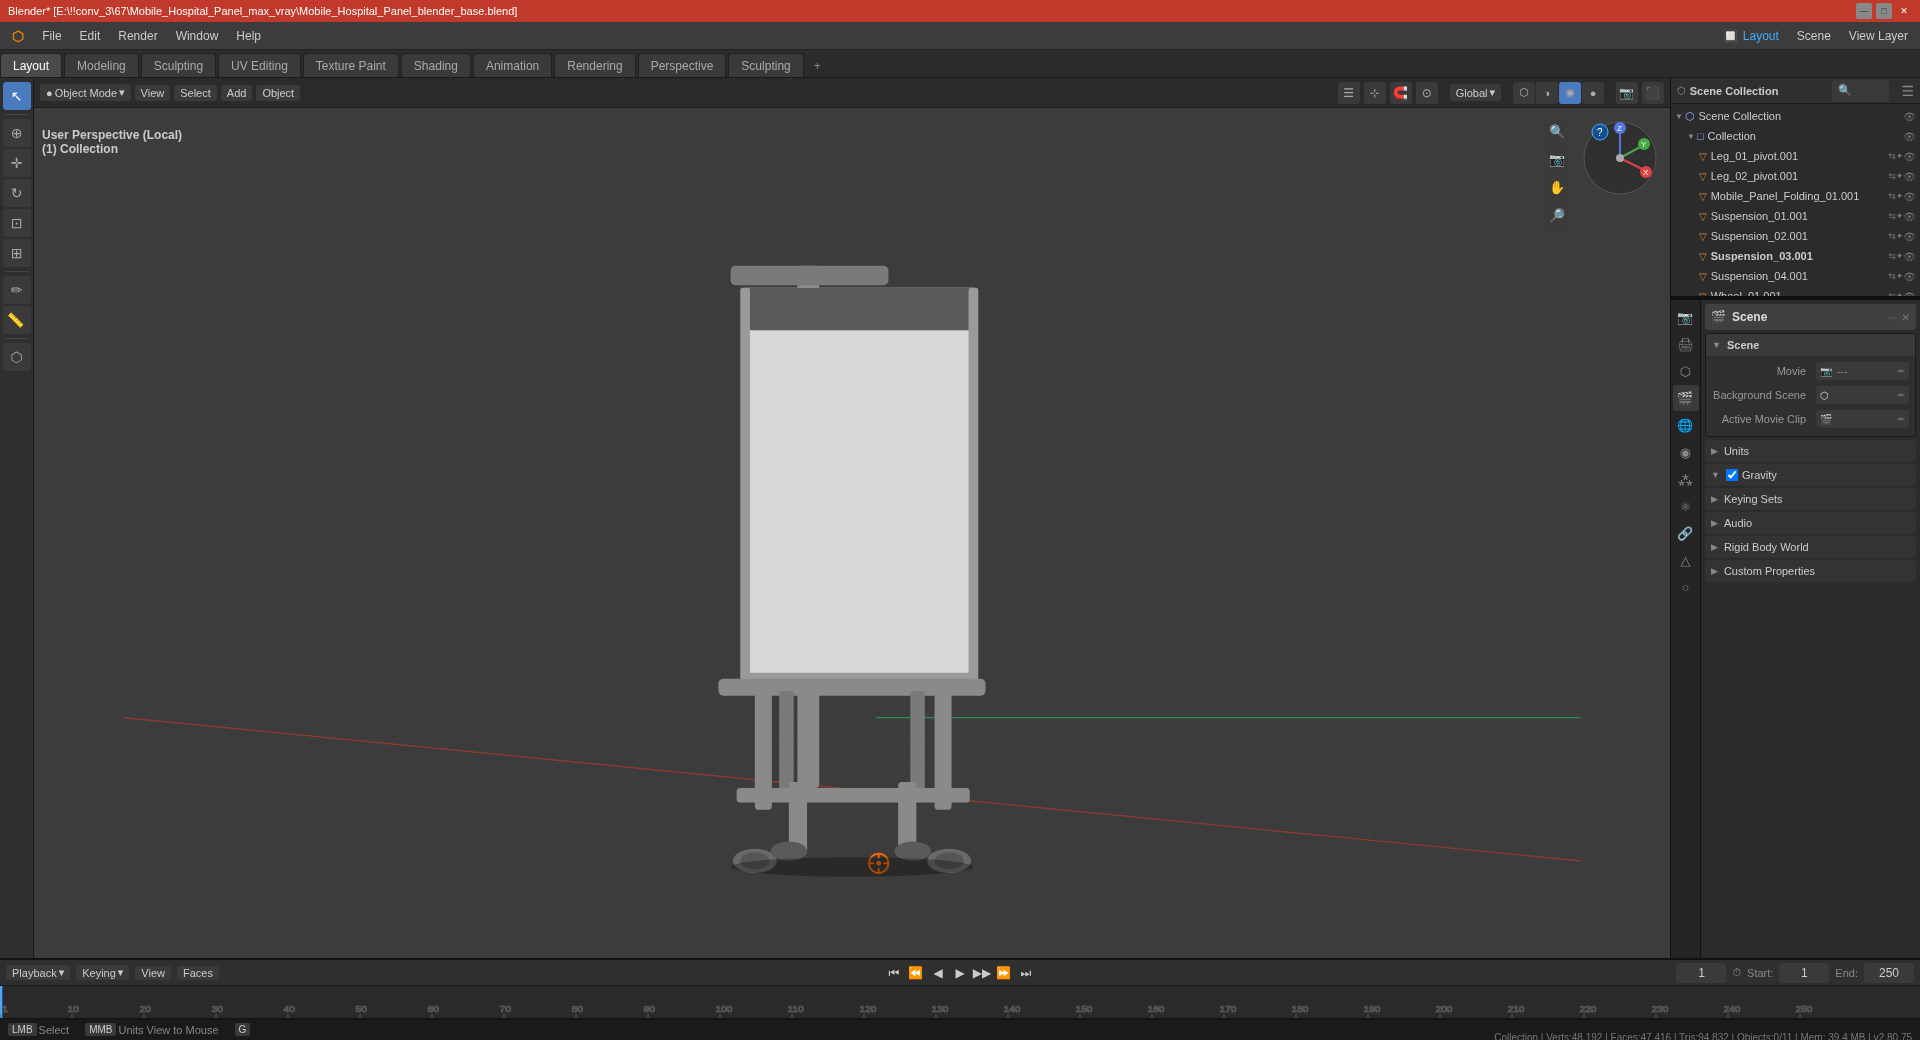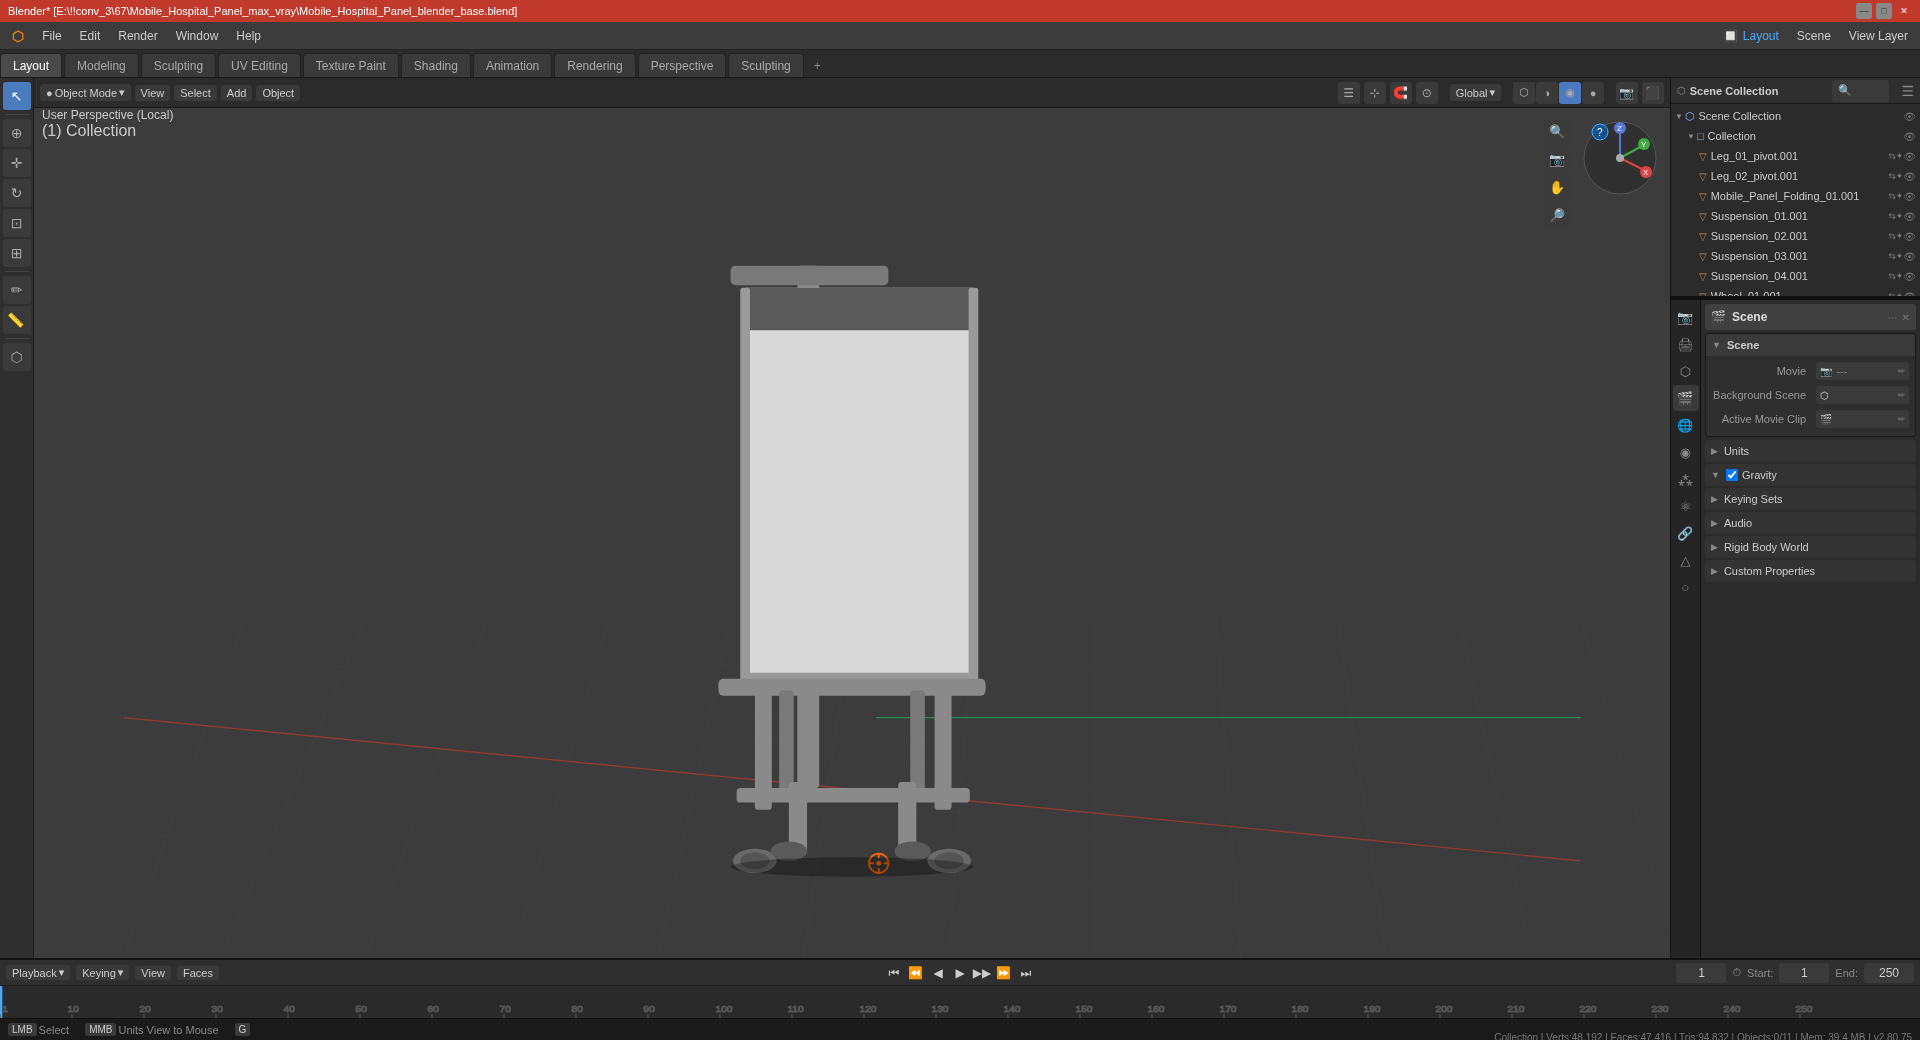--- a/index.html
+++ b/index.html
@@ -181,25 +181,26 @@
       align-items: center;
       justify-content: center;
       cursor: pointer;
       font-size: 12px;
       color: #aaa;
     }
 
     
     #viewport-info {
       position: absolute;
-      top: 0;
+      top: 20px;
       left: 8px;
       color: #cccccc;
       font-size: 11px;
       pointer-events: none;
+      font-weight: bold;
     }
 
     
     #nav-gizmo {
       position: absolute;
       top: 10px;
       right: 10px;
       width: 80px;
       height: 80px;
       pointer-events: none;
@@ -678,21 +679,21 @@
         <line x1="626" y1="622" x2="630" y2="622" stroke="#ff6600" stroke-width="1.5"></line>
         <line x1="622" y1="614" x2="622" y2="618" stroke="#ff6600" stroke-width="1.5"></line>
         <line x1="622" y1="626" x2="622" y2="630" stroke="#ff6600" stroke-width="1.5"></line>
 
         <ellipse cx="600" cy="625" rx="100" ry="8" fill="rgba(0,0,0,0.3)"></ellipse>
       </svg>
 
       
       <div id="viewport-info">
         <div style="font-size:12px;">User Perspective (Local)</div>
-        <div style="font-size:16px;">(1) Collection</div>
+        <div style="font-size:12px;">(1) Collection</div>
       </div>
 
       
       <div id="nav-gizmo">
         <svg width="80" height="80" viewBox="0 0 80 80">
           <circle cx="40" cy="40" r="36" fill="rgba(0,0,0,0.2)" stroke="#555" stroke-width="1"></circle>
 
           <line x1="40" y1="40" x2="40" y2="12" stroke="#5577dd" stroke-width="2"></line>
           <circle cx="40" cy="10" r="6" fill="#5577dd"></circle>
           <text x="37" y="13" fill="white" font-size="8">Z</text>
@@ -786,21 +787,21 @@
         <div class="outliner-item" style="padding-left:28px;">
           <span style="font-size:10px; color:#cc8844; margin-right:4px;">▽</span>
           <span style="font-size:11px;">Suspension_02.001</span>
           <div style="flex:1"></div>
           <span style="font-size:9px; color:#777;">⇆</span>
           <span style="font-size:9px; color:#777;">✦</span>
           <span style="font-size:10px; color:#777;">👁</span>
         </div>
         <div class="outliner-item" style="padding-left:28px;">
           <span style="font-size:10px; color:#cc8844; margin-right:4px;">▽</span>
-          <span style="font-size:11px;">Suspension_03.001</span>
+          <span style="font-size:11px;font-weight:bold;">Suspension_03.001</span>
           <div style="flex:1"></div>
           <span style="font-size:9px; color:#777;">⇆</span>
           <span style="font-size:9px; color:#777;">✦</span>
           <span style="font-size:10px; color:#777;">👁</span>
         </div>
         <div class="outliner-item" style="padding-left:28px;">
           <span style="font-size:10px; color:#cc8844; margin-right:4px;">▽</span>
           <span style="font-size:11px;">Suspension_04.001</span>
           <div style="flex:1"></div>
           <span style="font-size:9px; color:#777;">⇆</span>

